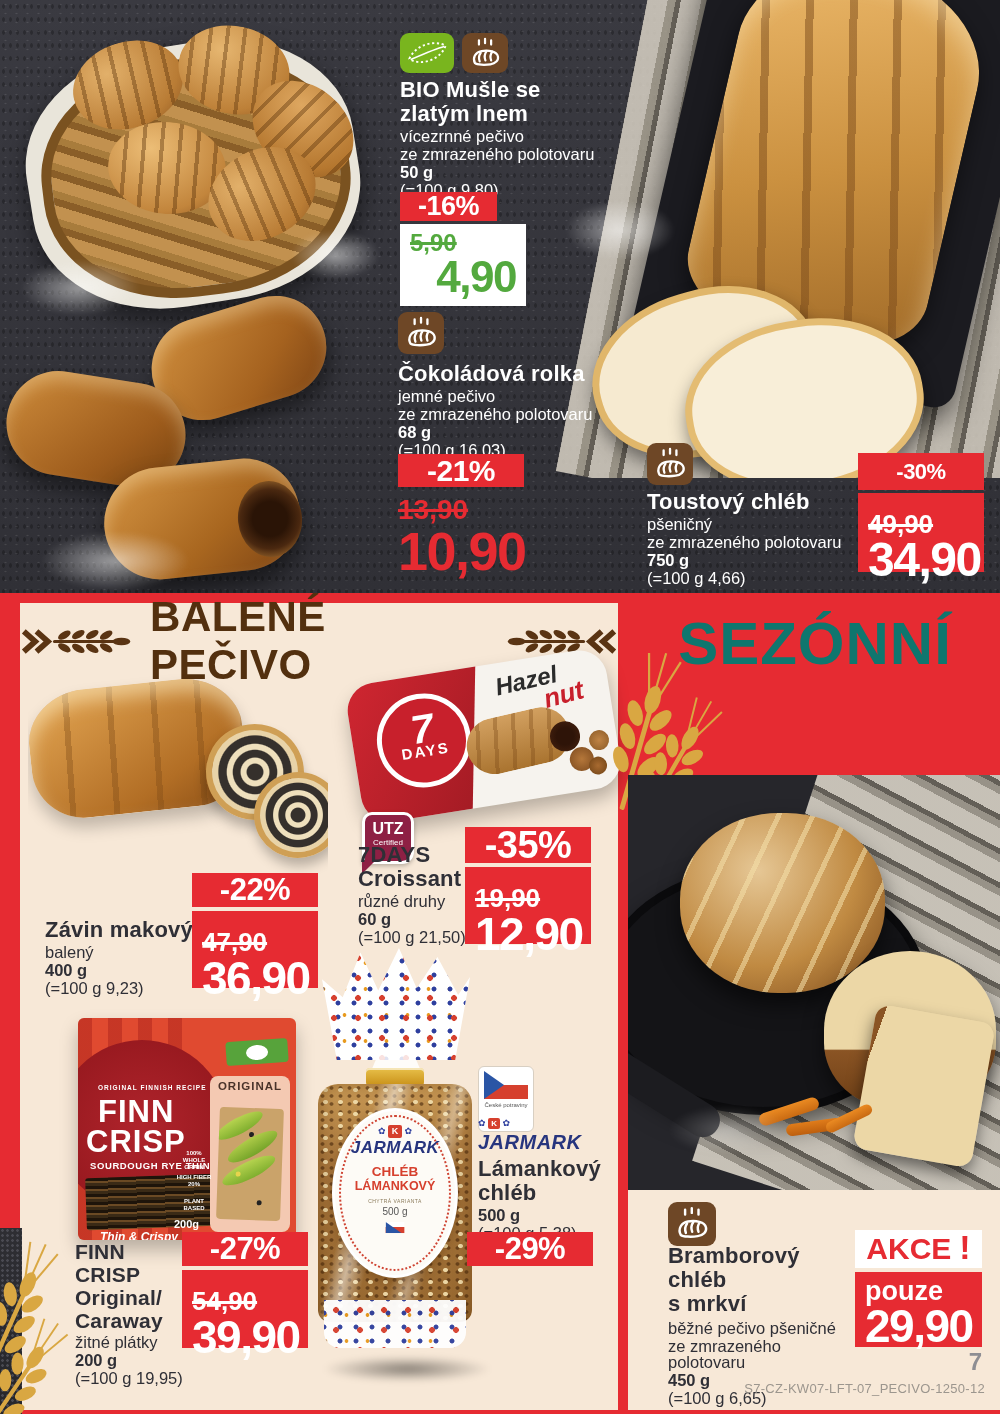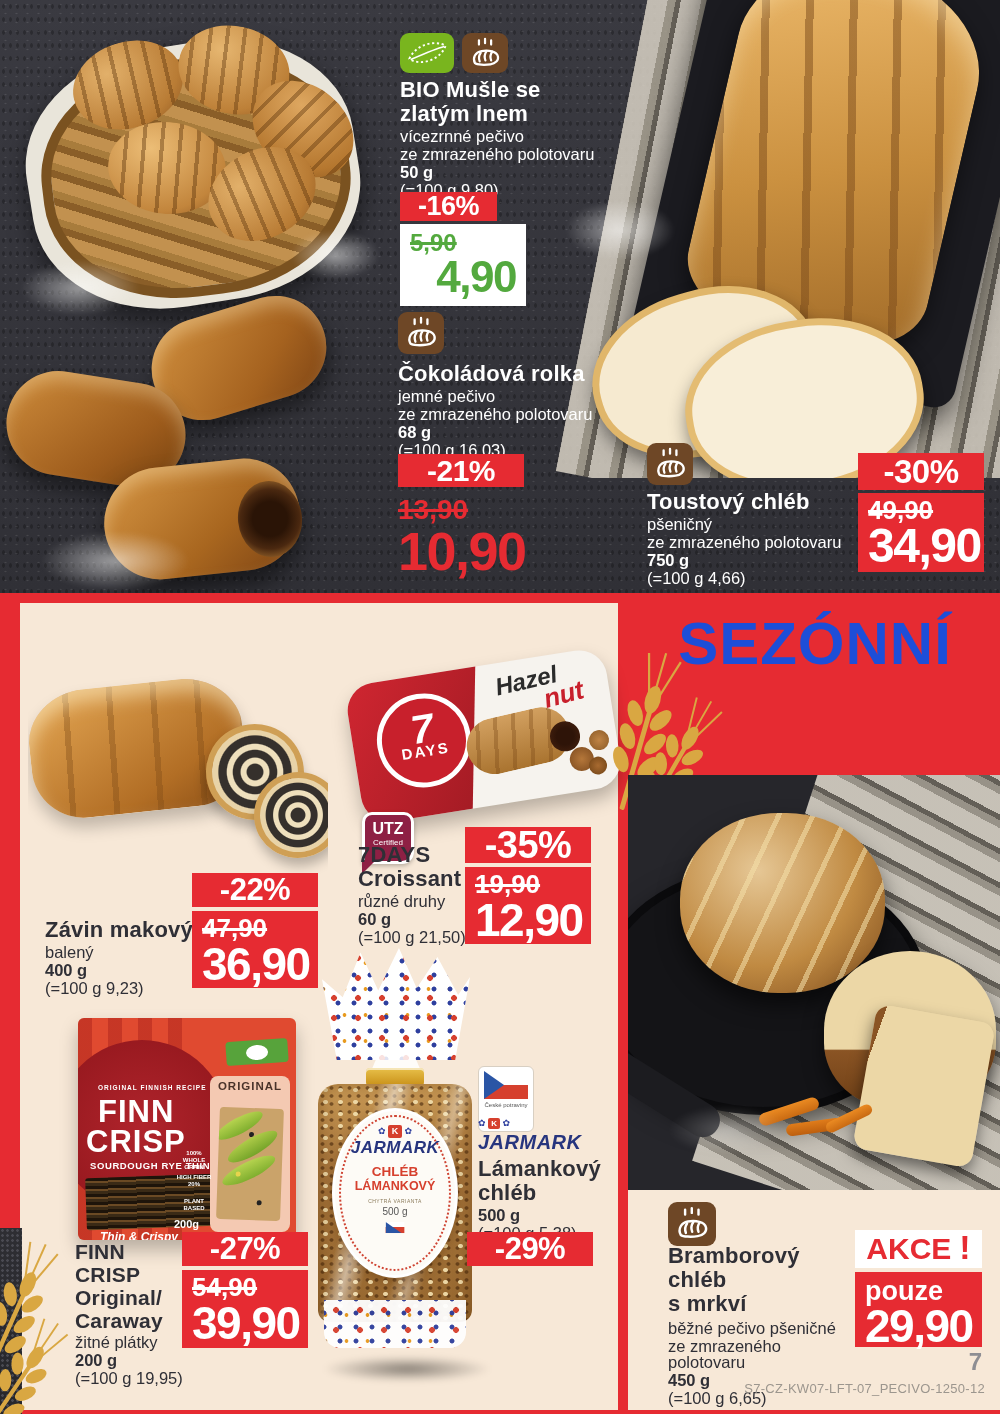--- a/index.html
+++ b/index.html
@@ -19,41 +19,41 @@
   .photo{position:absolute;overflow:hidden;}
   
   .pinfo{position:absolute;}
   .pinfo .name{font-weight:700;font-size:22px;line-height:24px;letter-spacing:.2px;}
   .pinfo .desc{font-size:16.5px;line-height:16px;margin-top:2px;}
   .pinfo .wgt{font-size:16.5px;line-height:16px;margin-top:2px;font-weight:700;}
   .light{color:#fff;}
   .inkc{color:var(--ink);}
   
   .disc{background:var(--red);color:#fff;font-weight:800;display:flex;align-items:center;justify-content:center;letter-spacing:-.5px;}
-  .pbox{background:var(--red);color:#fff;padding:4px 10px 4px;box-sizing:border-box;}
+  .pbox{background:var(--red);color:#fff;padding:18px 10px 4px;box-sizing:border-box;}
   .pbox .old{font-weight:700;font-size:26px;line-height:27px;text-decoration:line-through;text-decoration-thickness:3px;}
   .pbox .new{font-weight:800;font-size:46px;line-height:44px;text-align:right;letter-spacing:-1.5px;}
   .biobox{background:#fff;color:var(--green);padding:6px 10px 4px;box-sizing:border-box;}
   .biobox .old{font-weight:700;font-size:24px;line-height:26px;text-decoration:line-through;text-decoration-thickness:3px;}
   .biobox .new{font-weight:800;font-size:44px;line-height:42px;text-align:right;letter-spacing:-1.5px;}
   .old-dark{color:var(--red);font-weight:700;font-size:28px;text-decoration:line-through;text-decoration-thickness:3px;}
   .new-dark{color:var(--red);font-weight:800;font-size:54px;letter-spacing:-1.5px;}
   
   .icbox{background:var(--brown);border-radius:9px;display:flex;align-items:center;justify-content:center;}
   .icbox svg{width:80%;height:86%;}
   .biologo{background:#79b51e;border-radius:9px;display:flex;align-items:center;justify-content:center;}
   .biologo svg{width:88%;height:80%;}
   
   .bottom{position:absolute;left:0;top:593px;width:1000px;height:821px;background:var(--red);}
   .panel{position:absolute;background:var(--cream);}
   .balhead{display:flex;align-items:center;justify-content:center;gap:16px;color:var(--hbrown);}
   .balhead h2{margin:0;font-size:42px;font-weight:800;letter-spacing:.5px;}
   .orn{width:118px;height:33px;color:#5a3413;}
   .orn.flip{transform:scaleX(-1);}
-  .sez{color:#1d4ed8;text-align:center;font-weight:800;}
+  .sez{color:#0f766e;text-align:center;font-weight:800;}
   .sez .l1{font-size:60px;line-height:64px;letter-spacing:1px;}
   .sez .l2{font-size:39px;line-height:44px;letter-spacing:3px;}
   .wheat-gold{color:#d9a742;position:absolute;}
   .akce{background:#fff;color:var(--red);display:flex;align-items:center;justify-content:center;gap:8px;font-weight:800;font-size:30px;}
   .akce .mark{font-size:34px;transform:translateY(-2px);}
   .pouze{background:var(--red);color:#fff;padding:6px 10px 4px;box-sizing:border-box;}
   .pouze .lbl{font-weight:700;font-size:27px;line-height:27px;}
   .pouze .new{font-weight:800;font-size:46px;line-height:42px;text-align:right;letter-spacing:-1.5px;}
   .pagenum{color:#8e8e93;font-size:24px;font-weight:700;text-align:right;}
   .footcode{color:#9c968e;font-size:13px;text-align:right;letter-spacing:.3px;}
@@ -220,33 +220,42 @@
           <use href="#ic-bread"></use>
         </svg>
     </div>
     <div class="pinfo light" style="left:647px;top:490px;width:220px">
       <div class="name">Toustový chléb</div>
       <div class="desc">pšeničný</div>
       <div class="desc">ze zmrazeného polotovaru</div>
       <div class="wgt">750 g</div>
       <div class="desc">(=100 g 4,66)</div>
     </div>
-    <div class="ab disc" style="left:858px;top:453px;width:126px;height:37px;font-size:33px">-30%</div>
+    <div class="ab disc" style="left:858px;top:453px;width:126px;height:37px;font-size:22px">-30%</div>
     <div class="ab pbox" style="left:858px;top:493px;width:126px;height:79px">
       <div class="old">49,90</div>
       <div class="new" style="font-size:48px">34,90</div>
     </div>
   </section>
 
   <section class="bottom">
 
     <div class="panel" style="left:20px;top:10px;width:598px;height:807px"></div>
     <div class="panel" style="left:628px;top:597px;width:372px;height:220px"></div>
   </section>
 
+  <div class="ab balhead" style="left:20px;top:612px;width:598px;height:58px">
+    <svg class="orn" viewBox="0 0 180 48">
+        <use href="#orn"></use>
+      </svg>
+    <h2>BALENÉ PEČIVO</h2>
+    <svg class="orn flip" viewBox="0 0 180 48">
+        <use href="#orn"></use>
+      </svg>
+  </div>
 
   <div class="photo" style="left:28px;top:672px;width:300px;height:205px">
     <div class="ab" style="left:2px;top:12px;width:214px;height:128px;transform:rotate(-6deg);
          border-radius:60px 60px 52px 52px/52px;
          background:repeating-linear-gradient(92deg,rgba(120,70,20,0) 0 38px,rgba(120,70,20,.35) 38px 44px),linear-gradient(150deg,#e5a855,#b26e25 70%,#8a4e16);
          box-shadow:inset 0 12px 18px rgba(255,240,200,.55),0 10px 16px rgba(0,0,0,.22);"></div>
     <div class="ab" style="left:178px;top:52px;width:98px;height:96px;border-radius:50%;border:6px solid #cf9f55;box-sizing:border-box;transform:rotate(8deg);
          background:radial-gradient(circle,#35302c 13%,#efe0bd 15% 23%,#35302c 25% 36%,#efe0bd 38% 46%,#35302c 48% 60%,#e8d3a8 62%);box-shadow:0 8px 12px rgba(0,0,0,.25);"></div>
     <div class="ab" style="left:226px;top:100px;width:88px;height:86px;border-radius:50%;border:6px solid #cf9f55;box-sizing:border-box;transform:rotate(-10deg);
          background:radial-gradient(circle,#35302c 13%,#efe0bd 15% 23%,#35302c 25% 36%,#efe0bd 38% 46%,#35302c 48% 60%,#e8d3a8 62%);box-shadow:0 8px 12px rgba(0,0,0,.25);"></div>

